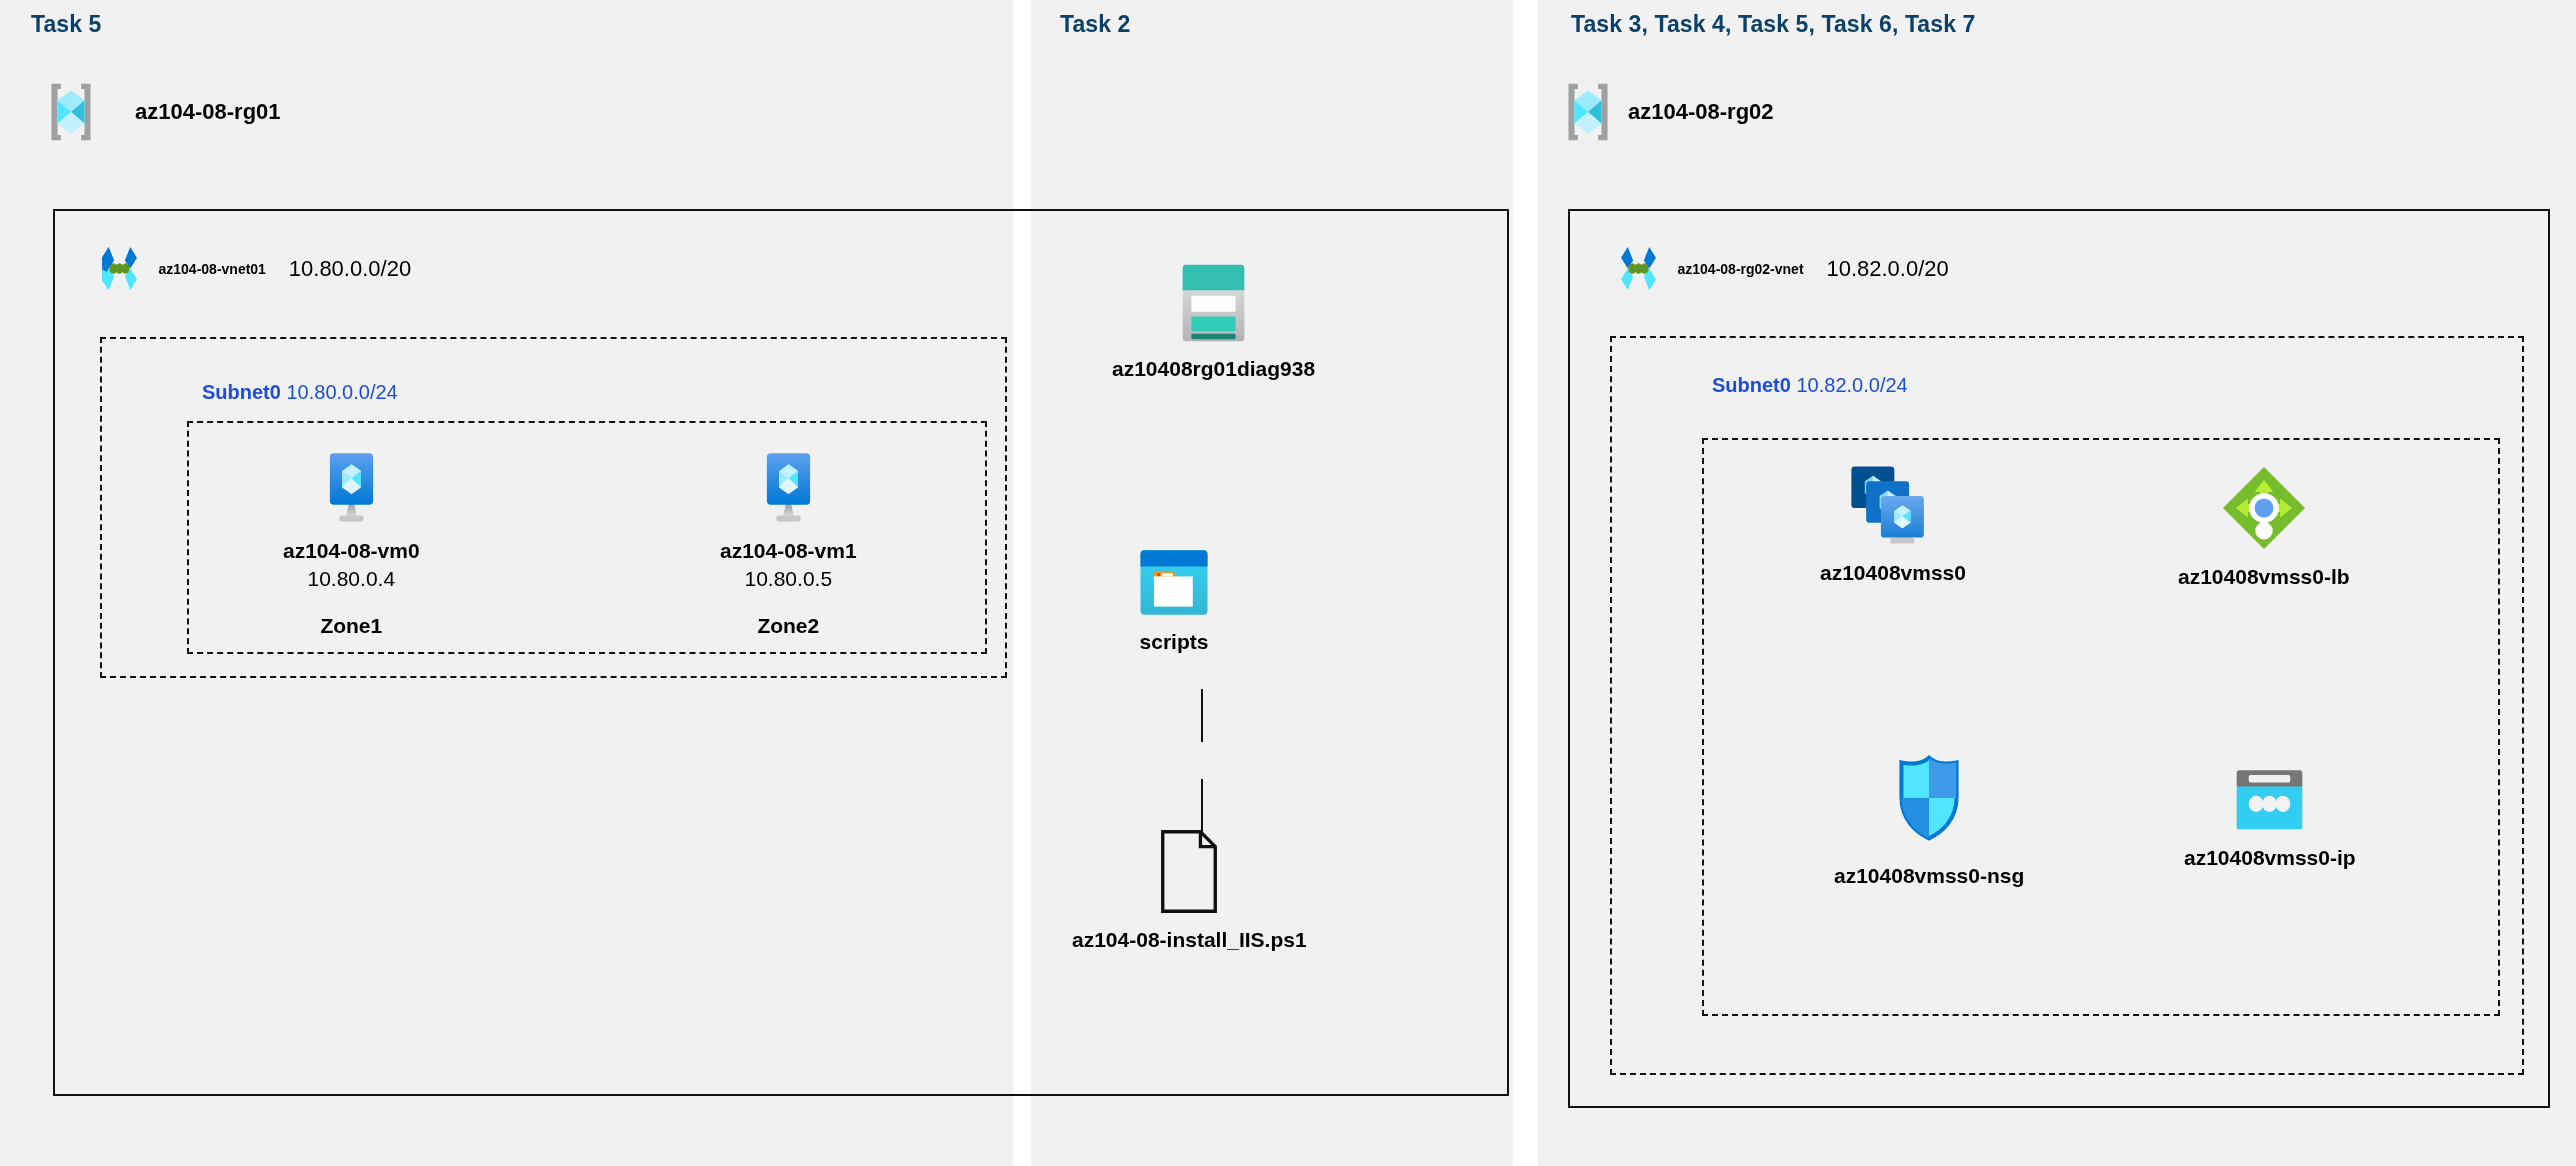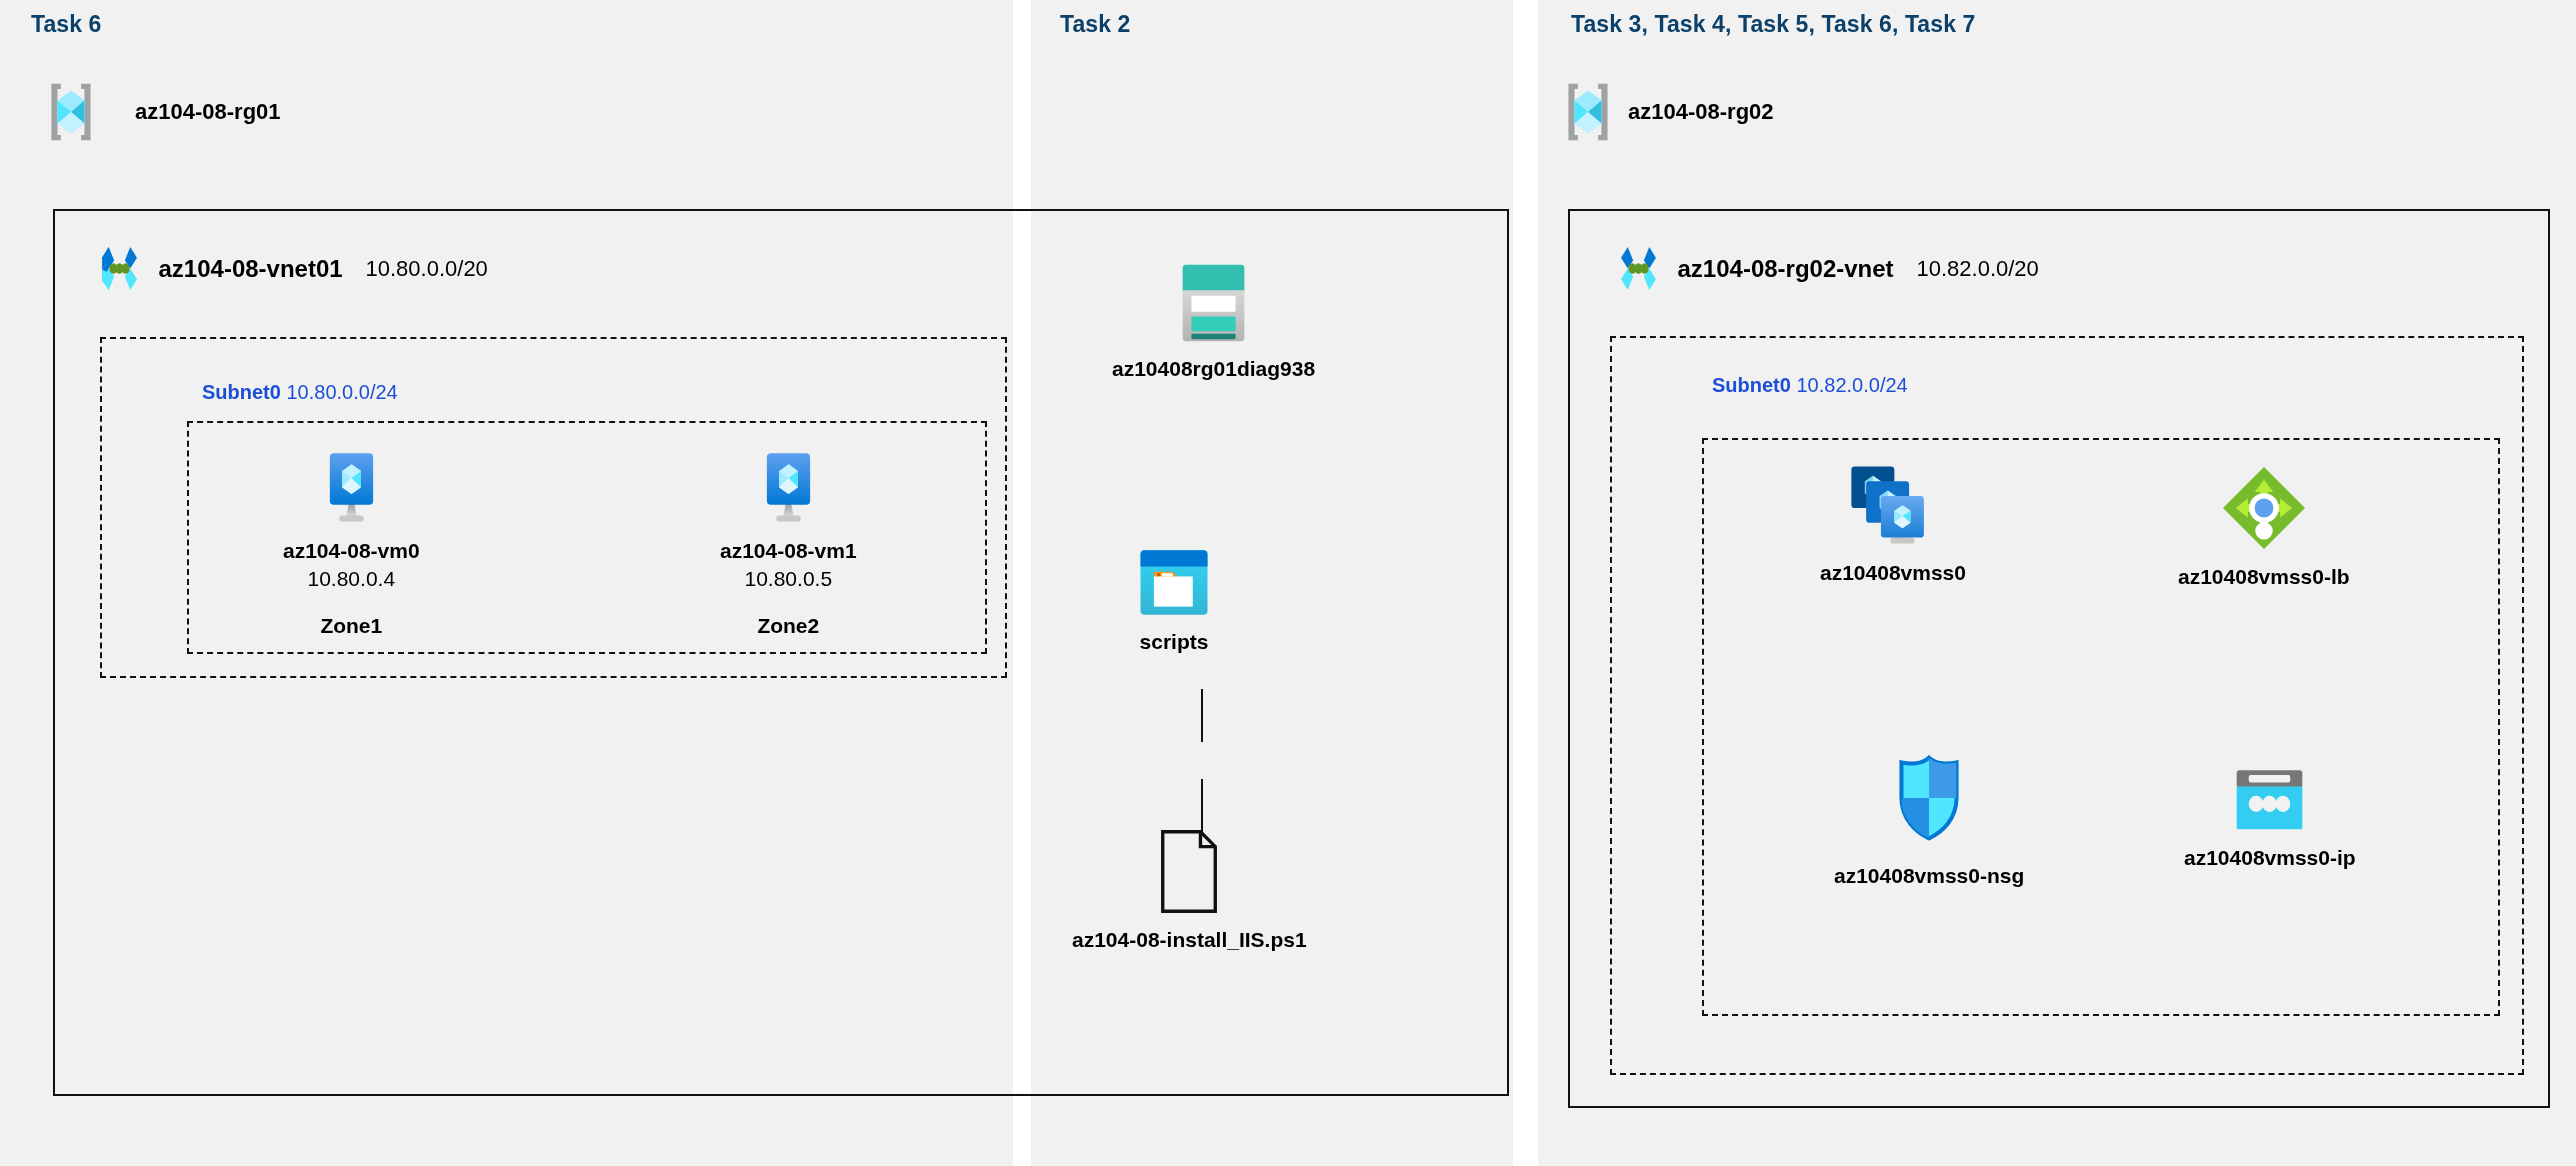--- a/index.html
+++ b/index.html
@@ -24,21 +24,21 @@
   .rg-label{font-size:22px;font-weight:bold;color:#000;white-space:nowrap;}
 
   
   .vnet-box{position:absolute;border:2.7px solid #111;background:transparent;}
   #vnet-box-1{left:53px;top:209px;width:1452px;height:883px;}
   #vnet-box-2{left:1568px;top:209px;width:978px;height:895px;}
 
   .vnet-row{position:absolute;display:flex;align-items:center;gap:13.5px;}
   #vnet-row-1{left:94px;top:243px;}
   #vnet-row-2{left:1613px;top:243px;}
-  .vnet-name{font-size:24px;font-weight:bold;color:#000;white-space:nowrap;}
+  .vnet-name{font-size:14px;font-weight:bold;color:#000;white-space:nowrap;}
   .vnet-cidr{font-size:22px;font-weight:normal;color:#000;white-space:nowrap;margin-left:9.4px;}
 
   
   .dashed-box{position:absolute;border:2px dashed #111;background:transparent;}
   #subnet-box-1{left:100px;top:337px;width:903px;height:337px;}
   #inner-box-1{left:187px;top:421px;width:796px;height:229px;}
   #subnet-box-2{left:1610px;top:336px;width:910px;height:735px;}
   #inner-box-2{left:1702px;top:438px;width:794px;height:574px;}
 
   .subnet-label{position:absolute;font-size:20px;color:#1d4ed8;white-space:nowrap;}
@@ -71,21 +71,21 @@
 
   svg{display:block;}
 </style>
 </head>
 <body>
 
 <div class="panel" id="panel-1"></div>
 <div class="panel" id="panel-2"></div>
 <div class="panel" id="panel-3"></div>
 
-<div class="task-header" id="task-header-1">Task 6</div>
+<div class="task-header" id="task-header-1">Task 5</div>
 <div class="task-header" id="task-header-2">Task 2</div>
 <div class="task-header" id="task-header-3">Task 3, Task 4, Task 5, Task 6, Task 7</div>
 
 <div class="rg-row" id="rg-row-1">
   <span>
     <svg width="50" height="62" viewBox="0 0 74 92">
       <path d="M22 4 L8 4 L8 88 L22 88 L22 80 L17 80 L17 12 L22 12 Z" fill="#a0a1a2"></path>
       <path d="M52 4 L66 4 L66 88 L52 88 L52 80 L57 80 L57 12 L52 12 Z" fill="#a0a1a2"></path>
       <path d="M37 14 L57 29 L57 63 L37 78 L17 63 L17 29 Z" fill="#9cebff"></path>
       <path d="M37 14 L57 29 L37 46 Z" fill="#9cebff"></path>

